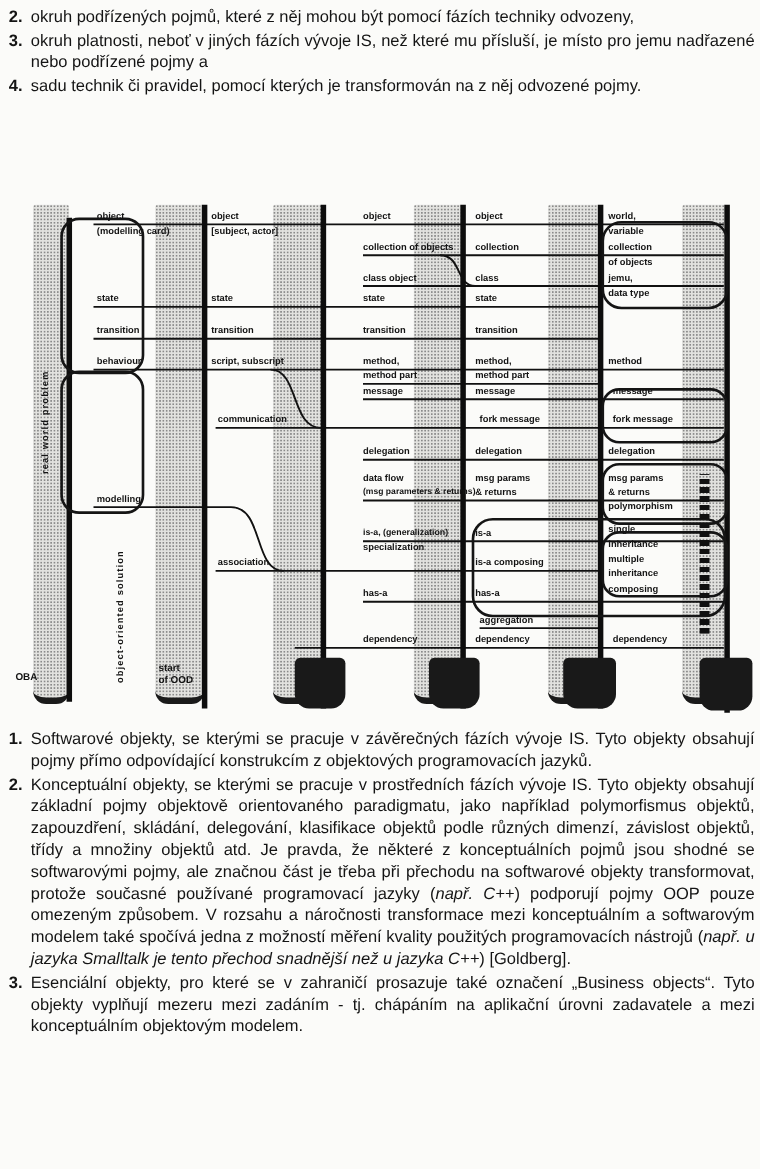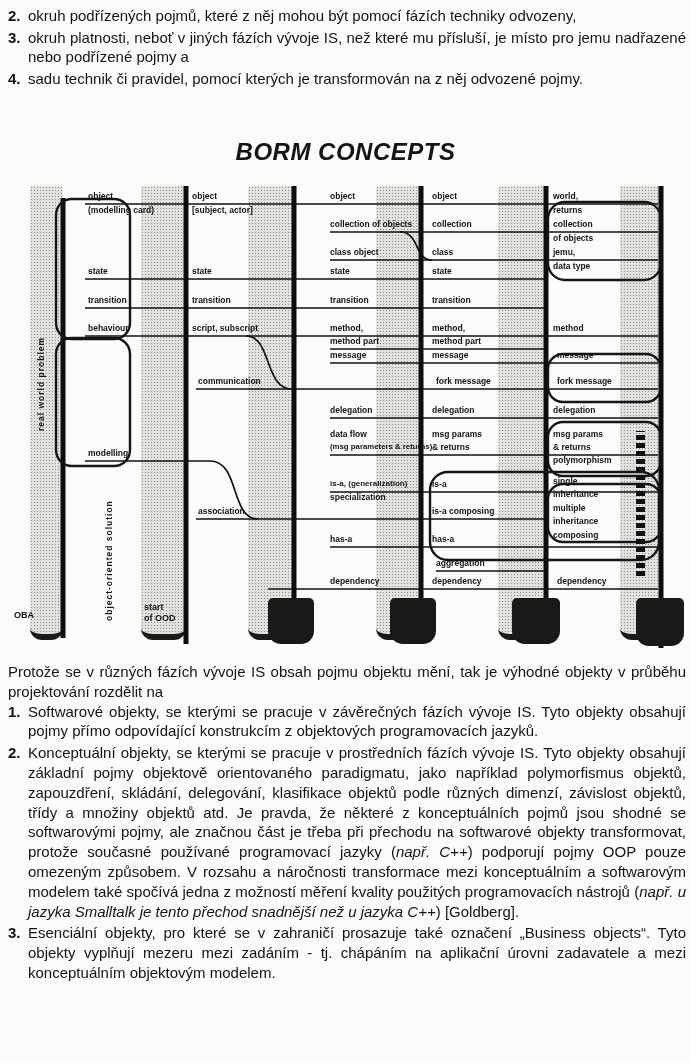--- a/index.html
+++ b/index.html
@@ -49,21 +49,20 @@
     <div class="li">
       <span class="num">3.</span>
       <div class="txt"><b class="lead">okruh platnosti</b><span>, neboť v jiných fázích vývoje IS, než které mu přísluší, je místo pro jemu nadřazené nebo podřízené pojmy a</span></div>
     </div>
     <div class="li">
       <span class="num">4.</span>
       <div class="txt"><b class="lead">sadu technik či pravidel</b><span>, pomocí kterých je transformován na z něj odvozené pojmy.</span></div>
     </div>
   </div>
 
-  <div class="figtitle">BORM CONCEPTS</div>
 
   <div class="diagram">
 
     <div class="strip" style="left:30px;width:33px"></div>
     <div class="strip" style="left:141px;width:45px"></div>
     <div class="strip" style="left:248px;width:46px"></div>
     <div class="strip" style="left:376px;width:45px"></div>
     <div class="strip" style="left:498px;width:48px"></div>
     <div class="strip" style="left:620px;width:41px"></div>
 
@@ -152,21 +151,21 @@
     <span class="dl" style="left:432px;top:219px">delegation</span>
     <span class="dl" style="left:432px;top:243px">msg params</span>
     <span class="dl" style="left:432px;top:256px">&amp; returns</span>
     <span class="dl" style="left:432px;top:293px">is-a</span>
     <span class="dl" style="left:432px;top:320px">is-a composing</span>
     <span class="dl" style="left:432px;top:348px">has-a</span>
     <span class="dl" style="left:436px;top:372px">aggregation</span>
     <span class="dl" style="left:432px;top:390px">dependency</span>
 
     <span class="dl" style="left:553px;top:5px">world,</span>
-    <span class="dl" style="left:553px;top:19px">returns</span>
+    <span class="dl" style="left:553px;top:19px">variable</span>
     <span class="dl" style="left:553px;top:33px">collection</span>
     <span class="dl" style="left:553px;top:47px">of objects</span>
     <span class="dl" style="left:553px;top:61px">jemu,</span>
     <span class="dl" style="left:553px;top:75px">data type</span>
     <span class="dl" style="left:553px;top:137px">method</span>
     <span class="dl" style="left:557px;top:164px">message</span>
     <span class="dl" style="left:557px;top:190px">fork message</span>
     <span class="dl" style="left:553px;top:219px">delegation</span>
     <span class="dl" style="left:553px;top:243px">msg params</span>
     <span class="dl" style="left:553px;top:256px">&amp; returns</span>
@@ -185,21 +184,20 @@
     <span class="marker" style="left:14px;top:424px">OBA</span>
     <span class="marker" style="left:144px;top:416px">start</span>
     <span class="marker" style="left:144px;top:427px">of OOD</span>
     <div class="blob" style="left:268px;top:412px;width:46px;height:46px"></div>
     <div class="blob" style="left:390px;top:412px;width:46px;height:46px"></div>
     <div class="blob" style="left:512px;top:412px;width:48px;height:46px"></div>
     <div class="blob" style="left:636px;top:412px;width:48px;height:48px"></div>
   </div>
 
   <div class="bodytext">
-    <div class="intro">Protože se v různých fázích vývoje IS obsah pojmu objektu mění, tak je výhodné objekty v průběhu projektování rozdělit na</div>
     <div class="li">
       <span class="num">1.</span>
       <div class="txt"><b class="lead">Softwarové objekty</b><span>, se kterými se pracuje v závěrečných fázích vývoje IS. Tyto objekty obsahují pojmy přímo odpovídající konstrukcím z objektových programovacích jazyků.</span></div>
     </div>
     <div class="li">
       <span class="num">2.</span>
       <div class="txt"><b class="lead">Konceptuální objekty</b><span>, se kterými se pracuje v prostředních fázích vývoje IS. Tyto objekty obsahují základní pojmy objektově orientovaného paradigmatu, jako například polymorfismus objektů, zapouzdření, skládání, delegování, klasifikace objektů podle různých dimenzí, závislost objektů, třídy a množiny objektů atd. Je pravda, že některé z konceptuálních pojmů jsou shodné se softwarovými pojmy, ale značnou část je třeba při přechodu na softwarové objekty transformovat, protože současné používané programovací jazyky (</span><i class="em">např. C++</i><span>) podporují pojmy OOP pouze omezeným způsobem. V rozsahu a náročnosti transformace mezi konceptuálním a softwarovým modelem také spočívá jedna z možností měření kvality použitých programovacích nástrojů (</span><i class="em">např. u jazyka Smalltalk je tento přechod snadnější než u jazyka C++</i><span>) [Goldberg].</span></div>
     </div>
     <div class="li">
       <span class="num">3.</span>

